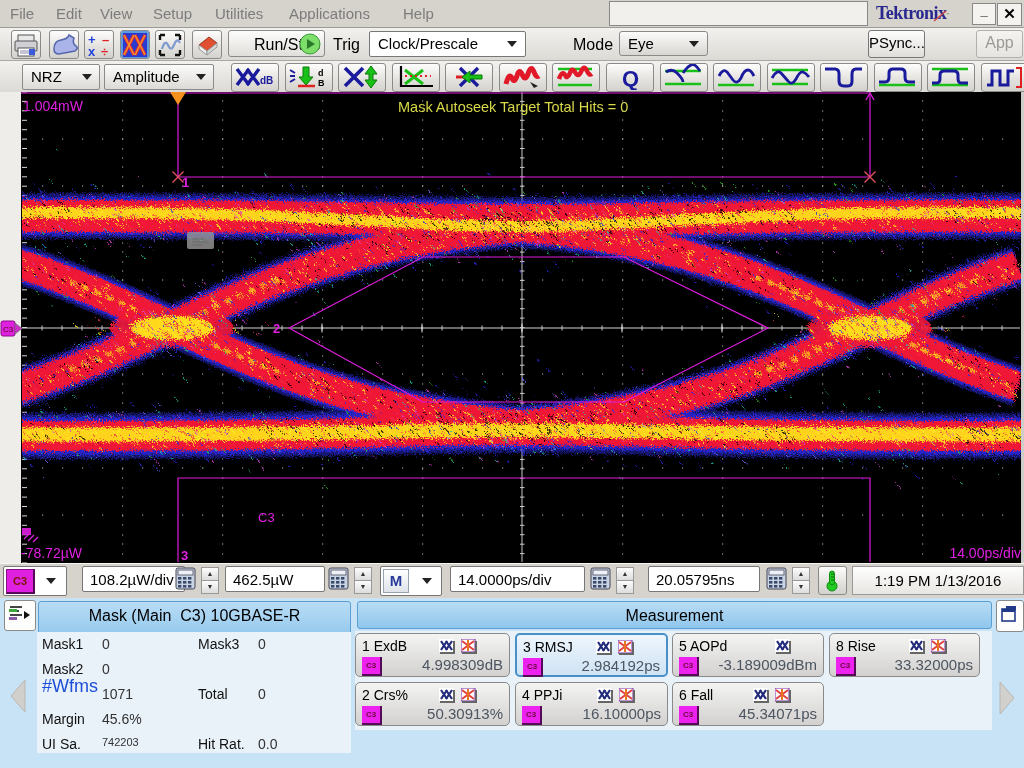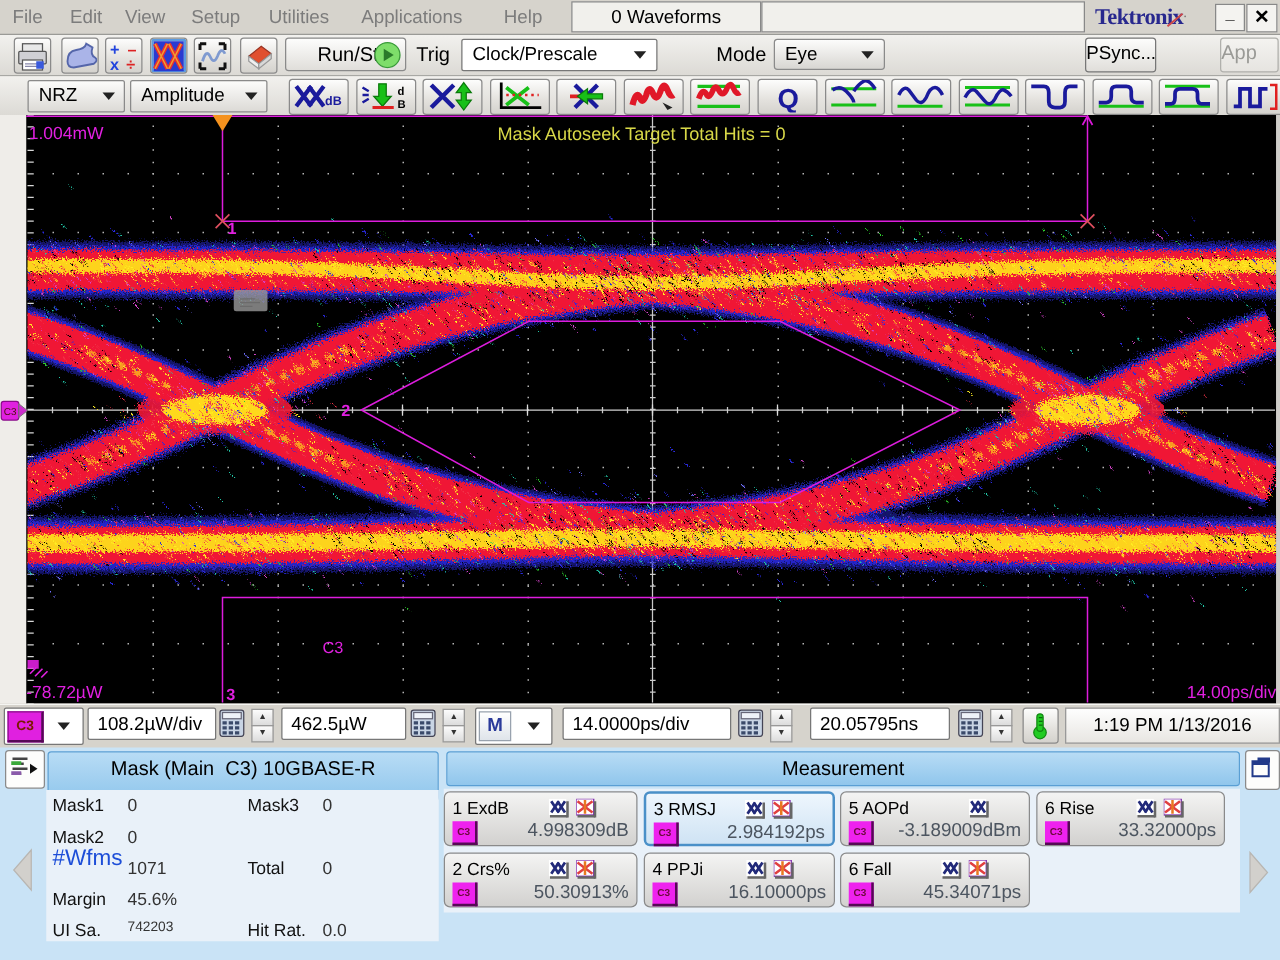--- a/index.html
+++ b/index.html
@@ -8,21 +8,20 @@
 <body>
 
 <div class="menu" style="position:absolute;left:0;top:0;width:1024px;height:27px;background:#d6d3cc;border-bottom:1px solid #9a9a96">
 <span style="left:10px">File</span>
     <span style="left:56px">Edit</span>
     <span style="left:100px">View</span>
 <span style="left:153px">Setup</span>
     <span style="left:215px">Utilities</span>
     <span style="left:289px">Applications</span>
 <span style="left:403px">Help</span>
-<div style="position:absolute;left:457px;top:1px;width:150px;height:23px;background:#f1f0ec;border:1px solid #888;font-size:15px;color:#000;text-align:center;line-height:23px">0 Waveforms</div>
 <div style="position:absolute;left:609px;top:1px;width:257px;height:23px;background:#f1f0ec;border:1px solid #888"></div>
 <div style="position:absolute;left:876px;top:3px;width:90px;height:20px;font-family:'Liberation Serif',serif;font-weight:bold;font-size:18px;color:#28288e;letter-spacing:-0.5px">Tektronix<span style="font-size:9px;vertical-align:7px">·</span>
 <svg width="90" height="20" style="position:absolute;left:0;top:0">
         <path d="M58 18 L70 8" stroke="#d04848" stroke-width="1.6"></path>
       </svg></div>
 <div style="position:absolute;left:972px;top:3px;width:22px;height:20px;background:#f4f3f0;border:1px solid #888;text-align:center;font-weight:bold;font-size:13px;line-height:14px">_</div>
 <div style="position:absolute;left:997px;top:3px;width:23px;height:21px;background:#f4f3f0;border:1px solid #888;text-align:center;font-weight:bold;font-size:15px;line-height:20px">✕</div>
 </div>
 
 <div style="position:absolute;left:0;top:28px;width:1024px;height:32px;background:linear-gradient(#f2f1ee,#dcdad5);border-bottom:1px solid #a8a8a4">
@@ -69,21 +68,21 @@
       <circle cx="11" cy="11" r="10" fill="#7ede6a" stroke="#3a9a3a"></circle>
       <path d="M8 6 L16 11 L8 16 Z" fill="#2a7a2a"></path>
     </svg></div>
 <div style="position:absolute;left:333px;top:36px;font-size:16px;color:#000">Trig</div>
 <div style="position:absolute;left:369px;top:31px;width:157px;height:26px;background:#fff;border:1px solid #777;border-radius:2px;font-size:15px;line-height:24px;padding-left:8px;box-sizing:border-box">Clock/Prescale
 <div style="position:absolute;right:8px;top:9px;width:0;height:0;border:5px solid transparent;border-top:6px solid #222"></div></div>
 <div style="position:absolute;left:573px;top:36px;font-size:16px;color:#000">Mode</div>
 <div style="position:absolute;left:619px;top:31px;width:89px;height:25px;background:linear-gradient(#fcfcfb,#d8d6d2);border:1px solid #8a8a8a;border-radius:3px;font-size:15px;line-height:23px;padding-left:8px;box-sizing:border-box">Eye
 <div style="position:absolute;right:8px;top:9px;width:0;height:0;border:5px solid transparent;border-top:6px solid #222"></div></div>
 <div style="position:absolute;left:868px;top:30px;width:55px;height:26px;border:1px solid #777;border-radius:3px;background:linear-gradient(#fdfdfc,#e0deda);font-size:15px;text-align:center;line-height:24px">PSync...</div>
-<div style="position:absolute;left:976px;top:30px;width:45px;height:26px;border:1px solid #b0b0ac;border-radius:3px;background:linear-gradient(#f4f3f0,#e6e4e0);font-size:16px;line-height:24px;color:#9a9a96">App</div>
+<div style="position:absolute;left:976px;top:30px;width:45px;height:26px;border:1px solid #b0b0ac;border-radius:3px;background:linear-gradient(#f4f3f0,#e6e4e0);font-size:16px;text-align:center;line-height:24px;color:#9a9a96">App</div>
 
 <div style="position:absolute;left:0;top:61px;width:1024px;height:31px;background:linear-gradient(#f2f1ee,#dcdad5)"></div>
 <div style="position:absolute;left:22px;top:64px;width:78px;height:26px;background:linear-gradient(#fcfcfb,#dcdad6);border:1px solid #8a8a8a;border-radius:2px;font-size:15px;line-height:24px;padding-left:8px;box-sizing:border-box">NRZ
 <div style="position:absolute;right:7px;top:9px;width:0;height:0;border:5px solid transparent;border-top:6px solid #222"></div></div>
 <div style="position:absolute;left:104px;top:64px;width:110px;height:26px;background:linear-gradient(#fcfcfb,#dcdad6);border:1px solid #8a8a8a;border-radius:2px;font-size:15px;line-height:24px;padding-left:8px;box-sizing:border-box">Amplitude
 <div style="position:absolute;right:7px;top:9px;width:0;height:0;border:5px solid transparent;border-top:6px solid #222"></div></div>
 <div style="position:absolute;left:231px;top:63px;width:46px;height:27px;border:1px solid #8a8a8a;border-radius:3px;background:linear-gradient(#fdfdfc,#e3e1dd 60%,#d4d2cd);">
     <div style="position:absolute;left:0;top:0"><svg width="44" height="26">
         <g stroke="#1a1a9c" stroke-width="3.4" fill="none">
           <path d="M5 5 L17 21 M17 5 L5 21"></path>
@@ -302,21 +301,21 @@
 <rect x="1" y="229" width="14" height="15" rx="2" fill="#e020e0" stroke="#8a0a8a" stroke-width="1"></rect>
 <text x="3" y="240" font-family="Liberation Sans, sans-serif" fill="#501010" font-size="8">C3</text>
 <path d="M15 231 L22 236.5 L15 242 Z" fill="#cc2ccc" stroke="#777" stroke-width="0.8"></path>
 <rect x="1021" y="0" width="3" height="471" fill="#cfcdc9"></rect>
 </svg>
 
 <div style="position:absolute;left:0;top:563px;width:1024px;height:35px;background:#d6d3cc;border-top:1px solid #f5f5f2"></div>
 <div style="position:absolute;left:3px;top:566px;width:62px;height:28px;background:#fff;border:1px solid #777;border-radius:2px"></div>
 <div style="position:absolute;left:6px;top:569px;width:26px;height:22px;background:#e020e0;border:1px solid #881188;border-right:2px solid #550a55;border-bottom:2px solid #550a55;color:#7a1a00;font-weight:bold;font-size:11px;text-align:center;line-height:22px">C3</div>
 <div style="position:absolute;left:46px;top:578px;width:0;height:0;border:5px solid transparent;border-top:6px solid #222"></div>
-<div style="position:absolute;left:70px;top:566px;width:103px;height:26px;background:#fff;border:1px solid #777;border-radius:2px;font-size:15px;color:#000;line-height:26px;padding-left:7px;box-sizing:border-box">108.2µW/div</div>
+<div style="position:absolute;left:82px;top:566px;width:103px;height:26px;background:#fff;border:1px solid #777;border-radius:2px;font-size:15px;color:#000;line-height:26px;padding-left:7px;box-sizing:border-box">108.2µW/div</div>
 <div style="position:absolute;left:174px;top:567px"><svg width="24" height="24">
       <rect x="2" y="1" width="19" height="21" rx="2" fill="#c8d4e4" stroke="#445"></rect>
       <rect x="4" y="3" width="15" height="5" fill="#eef2f8" stroke="#667"></rect>
       <g fill="#3a4a6a">
         <rect x="4" y="10" width="3.4" height="2.6"></rect>
         <rect x="9" y="10" width="3.4" height="2.6"></rect>
         <rect x="14" y="10" width="3.4" height="2.6"></rect>
         <rect x="4" y="14" width="3.4" height="2.6"></rect>
         <rect x="9" y="14" width="3.4" height="2.6"></rect>
         <rect x="14" y="14" width="3.4" height="2.6"></rect>
@@ -484,21 +483,21 @@
         <rect x="1" y="13" width="14" height="2" fill="#666"></rect>
         <g stroke="#222a7a" stroke-width="2.2" fill="none">
           <path d="M2 2 L8 11 M8 2 L2 11"></path>
           <path d="M7 2 L13 11 M13 2 L7 11"></path>
         </g>
       </svg></div>
 <div style="position:absolute;left:6px;top:23px;width:18px;height:17px;background:#ee22ee;border-right:2px solid #550a55;border-bottom:2px solid #550a55;color:#6a0a3a;font-size:8px;font-weight:bold;text-align:center;line-height:17px">C3</div>
 <div style="position:absolute;right:6px;top:22px;font-size:15px;color:#4c5560">-3.189009dBm</div>
 </div>
 <div style="position:absolute;left:829px;top:633px;width:151px;height:44px;background:linear-gradient(#f4f4f3,#d2d1cf);border:1px solid #8a8a8a;border-radius:5px;box-sizing:border-box">
-<div style="position:absolute;left:6px;top:4px;font-size:14px;color:#000">6 Rise</div>
+<div style="position:absolute;left:6px;top:4px;font-size:14px;color:#000">8 Rise</div>
     <div style="position:absolute;right:53px;top:5px"><svg width="17" height="16">
         <rect x="0" y="0" width="14" height="13" fill="#fff"></rect>
         <rect x="14" y="2" width="2" height="13" fill="#666"></rect>
         <rect x="1" y="13" width="14" height="2" fill="#666"></rect>
         <g stroke="#222a7a" stroke-width="2.2" fill="none">
           <path d="M2 2 L8 11 M8 2 L2 11"></path>
           <path d="M7 2 L13 11 M13 2 L7 11"></path>
         </g>
       </svg></div>
     <div style="position:absolute;right:31px;top:5px"><svg width="17" height="16">

